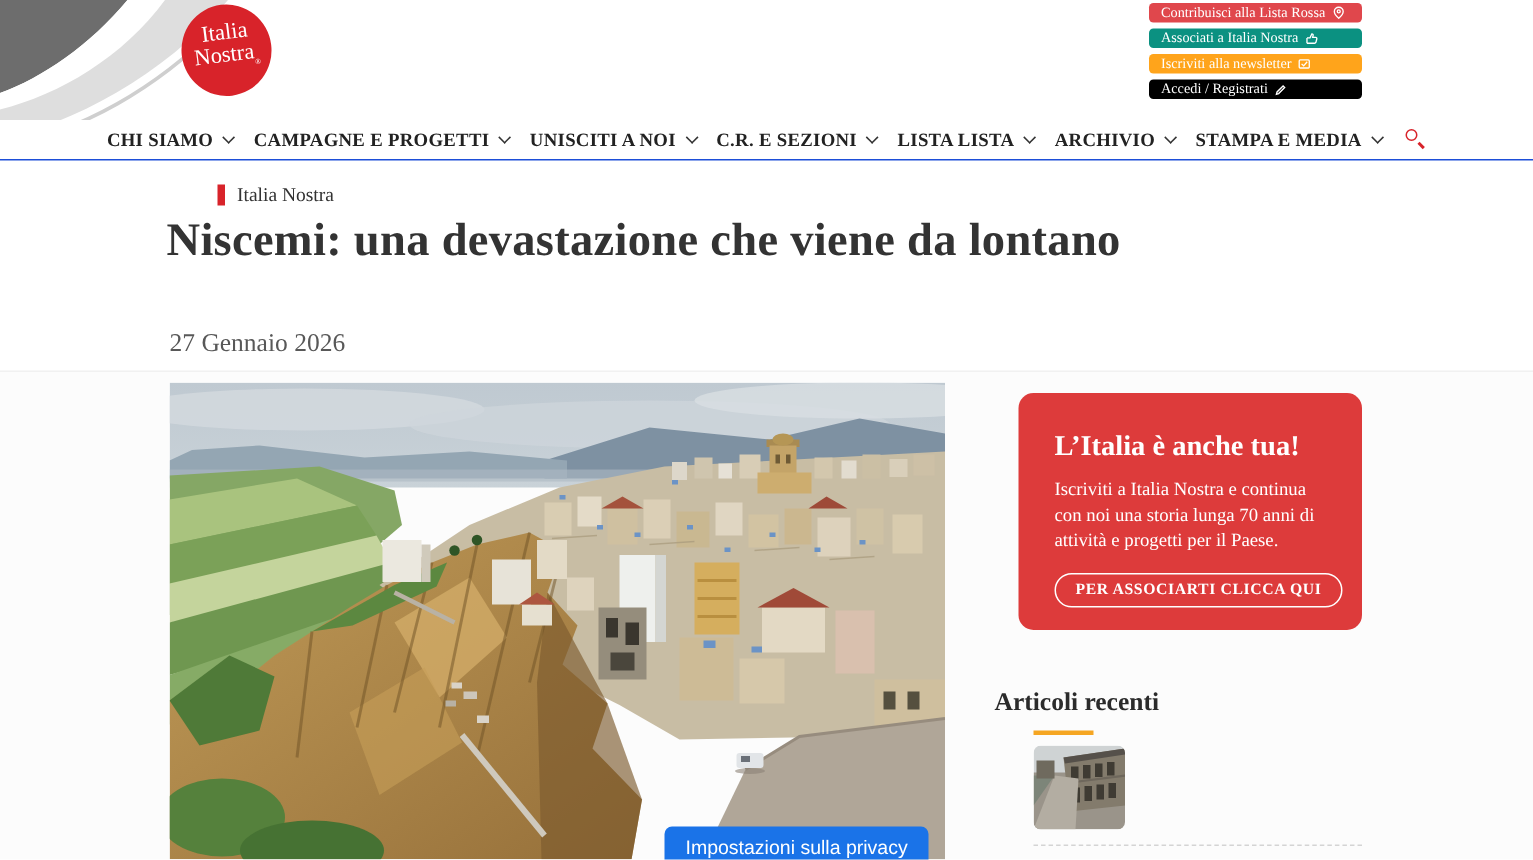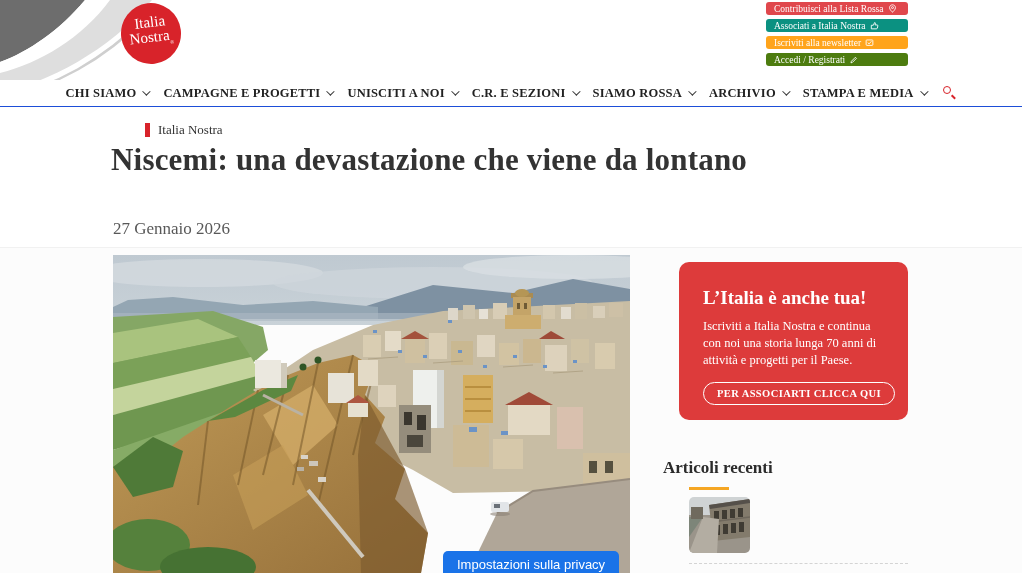--- a/index.html
+++ b/index.html
@@ -15,21 +15,21 @@
   .logo .reg { font-size:5px; vertical-align:sub; }
   .tagline { position:absolute; left:186px; top:8px; width:126px; font-size:9.5px;
              line-height:11px; color:#1d1d1d; }
   .actions { position:absolute; top:2px; right:114px; display:flex; flex-direction:column; gap:4px; }
   .abtn { height:13px; min-width:142px; border-radius:3px; color:#fff; font-size:9.5px;
           display:flex; align-items:center; justify-content:flex-start; gap:4px; padding:0 8px; cursor:pointer; }
   .abtn svg { width:9px; height:9px; }
   .abtn-red    { background:#e0474c; }
   .abtn-teal   { background:#0b9181; }
   .abtn-orange { background:#ffa41b; }
-  .abtn-blue   { background:#4d7c0f; }
+  .abtn-blue   { background:#000000; }
 
   
   .nav { position:absolute; top:80px; left:0; width:1022px; height:27px; background:#fff;
          border-bottom:1px solid #1d4ed8; display:flex; align-items:center; justify-content:center; gap:15px; }
   .nav-item { display:flex; align-items:center; gap:6px; font-weight:bold; font-size:12.5px;
               letter-spacing:.2px; color:#222; cursor:pointer; white-space:nowrap; }
   .chev { width:6px; height:6px; border-right:1.5px solid #333; border-bottom:1.5px solid #333;
           transform:rotate(45deg) translateY(-2px); display:inline-block; }
   .search-btn { width:14px; height:14px; position:relative; cursor:pointer; margin-left:2px; }
   .search-btn .lens { position:absolute; top:0; left:0; width:8px; height:8px;
@@ -139,21 +139,21 @@
     </a>
   <a class="nav-item">
       <span>UNISCITI A NOI</span>
       <span class="chev"></span>
     </a>
   <a class="nav-item">
       <span>C.R. E SEZIONI</span>
       <span class="chev"></span>
     </a>
   <a class="nav-item">
-      <span>SIAMO ROSSA</span>
+      <span>LISTA LISTA</span>
       <span class="chev"></span>
     </a>
   <a class="nav-item">
       <span>ARCHIVIO</span>
       <span class="chev"></span>
     </a>
   <a class="nav-item">
       <span>STAMPA E MEDIA</span>
       <span class="chev"></span>
     </a>

